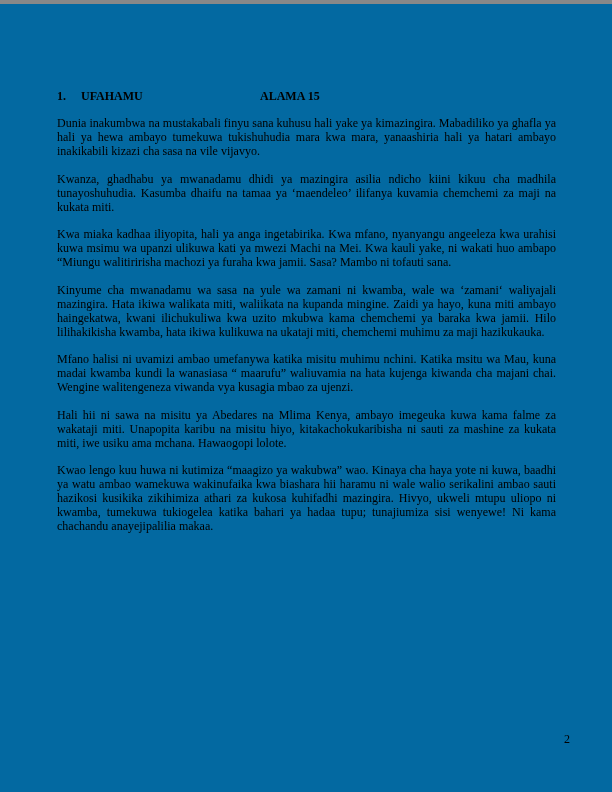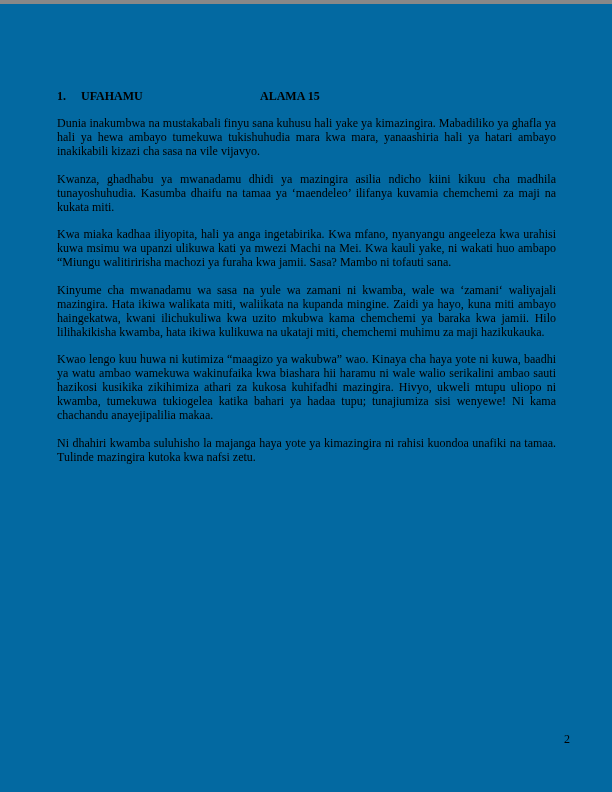--- a/index.html
+++ b/index.html
@@ -70,19 +70,20 @@
       <span class="sec-num">1.</span>
       <span class="sec-title">UFAHAMU</span>
       <span class="sec-marks">ALAMA 15</span>
     </div>
 
 
     <p class="para">Dunia inakumbwa na mustakabali finyu sana kuhusu hali yake ya kimazingira.  Mabadiliko ya ghafla ya hali ya hewa ambayo tumekuwa tukishuhudia mara kwa mara, yanaashiria hali ya hatari ambayo inakikabili kizazi cha sasa na vile vijavyo.</p>
     <p class="para">Kwanza, ghadhabu ya mwanadamu dhidi ya mazingira asilia ndicho kiini kikuu cha madhila tunayoshuhudia.  Kasumba dhaifu na tamaa ya ‘maendeleo’  ilifanya kuvamia chemchemi za maji na kukata miti.</p>
     <p class="para">Kwa miaka kadhaa iliyopita, hali ya anga ingetabirika.  Kwa mfano, nyanyangu angeeleza kwa urahisi kuwa msimu wa upanzi ulikuwa kati ya mwezi Machi na Mei.  Kwa kauli yake, ni wakati huo ambapo “Miungu walitiririsha machozi ya furaha  kwa jamii.  Sasa?  Mambo ni tofauti sana.</p>
     <p class="para">Kinyume  cha mwanadamu wa sasa na yule wa zamani ni kwamba, wale wa ‘zamani‘ waliyajali mazingira. Hata ikiwa walikata miti, waliikata na kupanda mingine.  Zaidi ya hayo, kuna miti ambayo haingekatwa, kwani ilichukuliwa kwa uzito mkubwa kama chemchemi ya baraka kwa jamii.  Hilo lilihakikisha kwamba, hata ikiwa kulikuwa na ukataji miti, chemchemi muhimu za maji hazikukauka.</p>
+    <p class="para">Mfano halisi ni uvamizi ambao umefanywa katika misitu muhimu nchini.  Katika msitu wa Mau, kuna madai kwamba kundi la wanasiasa “ maarufu”  waliuvamia na hata kujenga kiwanda cha majani chai. Wengine walitengeneza viwanda vya kusagia mbao za ujenzi.</p>
+    <p class="para">Hali hii ni sawa na misitu ya Abedares na Mlima Kenya, ambayo imegeuka kuwa kama falme za wakataji miti.  Unapopita karibu na misitu hiyo, kitakachokukaribisha ni sauti za mashine za kukata miti, iwe usiku ama mchana.  Hawaogopi lolote.</p>
     <p class="para">Kwao lengo kuu huwa ni kutimiza “maagizo ya wakubwa” wao.  Kinaya cha haya yote ni kuwa, baadhi ya watu ambao wamekuwa wakinufaika kwa biashara hii haramu ni wale walio serikalini ambao sauti hazikosi kusikika zikihimiza athari za kukosa kuhifadhi mazingira. Hivyo, ukweli mtupu uliopo ni kwamba, tumekuwa tukiogelea katika bahari ya hadaa tupu; tunajiumiza sisi wenyewe! Ni kama chachandu anayejipalilia makaa.</p>
-    <p class="para">Ni dhahiri kwamba suluhisho la majanga haya yote ya kimazingira ni rahisi kuondoa unafiki na tamaa. Tulinde mazingira kutoka kwa nafsi zetu.</p>
 
   </div>
 
   <div class="page-number">2</div>
 </div>
 
 </body></html>

